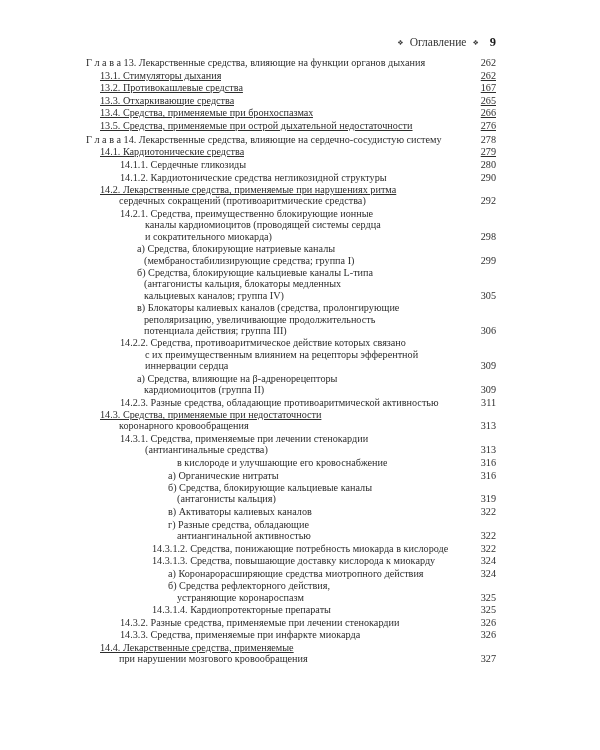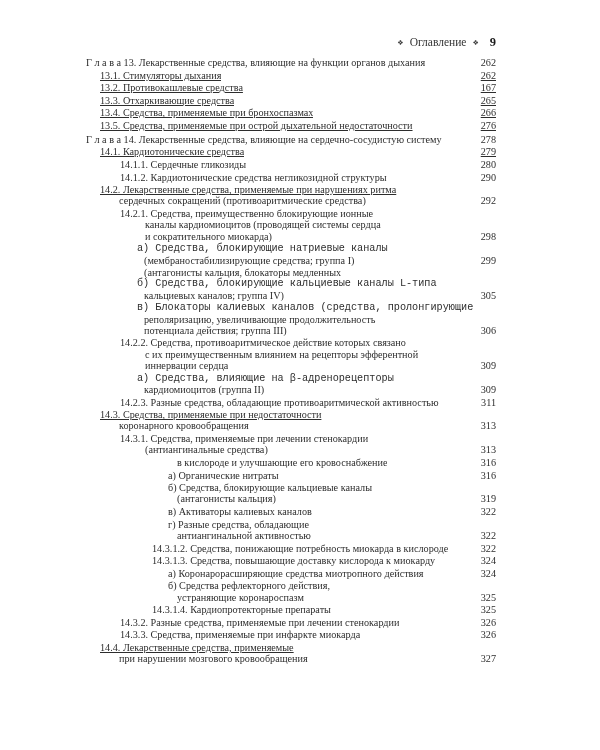--- a/index.html
+++ b/index.html
@@ -46,21 +46,21 @@
     background-image: radial-gradient(circle at 1.1px 1.1px, #4c4c4c 0.95px, transparent 1.25px);
     background-size: 4.7px 3px;
     background-repeat: repeat-x;
     background-position: left bottom 1.5px;
   }
 
   
   .lv-ch > .first { padding-left: 86px; }
   .lv-1 > .first  { padding-left: 100px; text-decoration: underline; } .lv-1 > .cont { padding-left: 119px; }
   .lv-2 > .first  { padding-left: 120px; } .lv-2 > .cont { padding-left: 145px; }
-  .lv-3 > .first  { padding-left: 137px; font-family: Liberation Mono, monospace; } .lv-3 > .cont { padding-left: 144px; }
+  .lv-3 > .first  { padding-left: 137px; } .lv-3 > .cont { padding-left: 144px; }
   .lv-4 > .first  { padding-left: 152px; } .lv-4 > .cont { padding-left: 177px; }
   .lv-5 > .first  { padding-left: 168px; } .lv-5 > .cont { padding-left: 177px; }
 </style>
 </head>
 <body>
 
 <div class="page">
 
   <div class="header">
     <span class="orn">❖</span>
@@ -159,22 +159,22 @@
       </div>
       <div class="entry lv-3">
         <div class="ln first">а) Средства, блокирующие натриевые каналы</div>
         <div class="ln cont last">
           <span class="txt">(мембраностабилизирующие средства; группа I)</span>
           <span class="leader"></span>
           <span class="pg">299</span>
         </div>
       </div>
       <div class="entry lv-3">
+        <div class="ln first">б) Средства, блокирующие кальциевые каналы L-типа</div>
         <div class="ln cont">(антагонисты кальция, блокаторы медленных</div>
-        <div class="ln first">б) Средства, блокирующие кальциевые каналы L-типа</div>
         <div class="ln cont last">
           <span class="txt">кальциевых каналов; группа IV)</span>
           <span class="leader"></span>
           <span class="pg">305</span>
         </div>
       </div>
       <div class="entry lv-3">
         <div class="ln first">в) Блокаторы калиевых каналов (средства, пролонгирующие</div>
         <div class="ln cont">реполяризацию, увеличивающие продолжительность</div>
         <div class="ln cont last">

